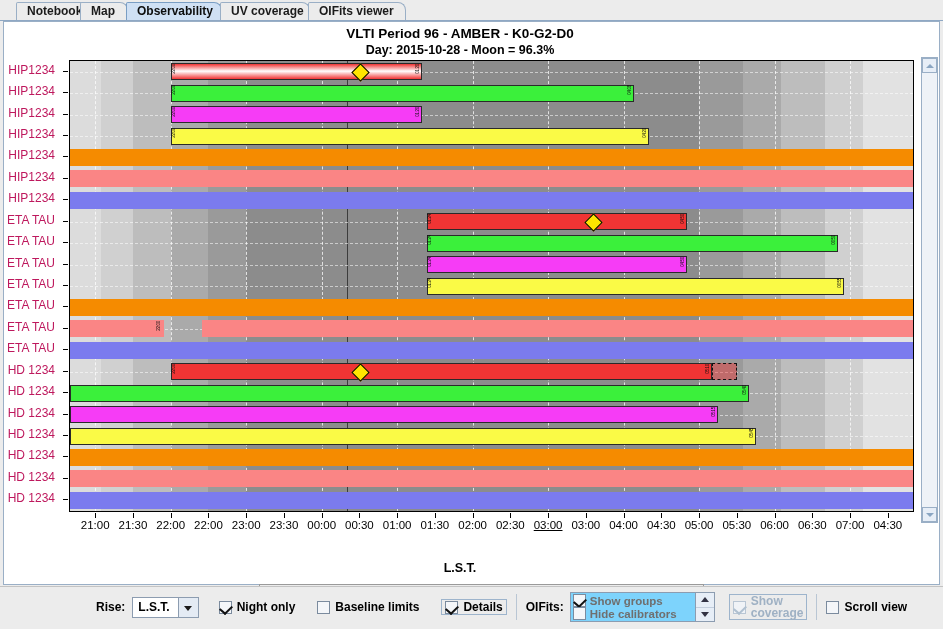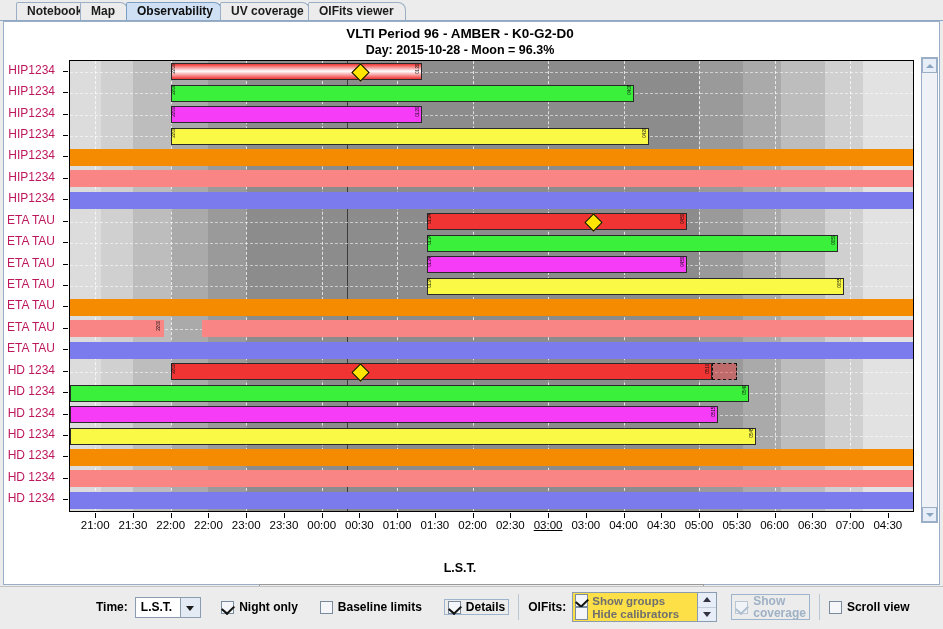--- a/index.html
+++ b/index.html
@@ -93,21 +93,21 @@
   .combo .cb{width:19px;height:19px;background:#e4ebf4;border-left:1px solid #8c9cb0;position:relative;}
   .combo .cb::after{content:"";position:absolute;left:5px;top:8px;border-left:4px solid transparent;
                     border-right:4px solid transparent;border-top:5px solid #1b1b1b;}
   .cbx{width:13px;height:13px;border:1px solid #7b8b9e;background:#f4f6f9;box-sizing:border-box;
        position:relative;display:inline-block;}
   .cbx.on::after{content:"";position:absolute;left:2px;top:1px;width:6px;height:9px;
                  border:solid #111;border-width:0 2px 2px 0;transform:rotate(40deg) skewX(-6deg);}
   .ctl{display:flex;align-items:center;}
   .ctl .t{font-weight:bold;font-size:12px;margin-left:5px;}
   .focusbox{border:1px solid #9db4cc;padding:0 3px;}
-  .filters{display:inline-flex;align-items:stretch;height:30px;border:1px solid #8c9cb0;background:#fde047;box-sizing:border-box;}
+  .filters{display:inline-flex;align-items:stretch;height:30px;border:1px solid #8c9cb0;background:#7dd3fc;box-sizing:border-box;}
   .flist{width:120px;padding:1px 2px;display:flex;flex-direction:column;justify-content:center;}
   .frow{display:flex;align-items:center;height:14px;}
   .frow .ft{font-weight:bold;font-size:11.5px;margin-left:4px;color:#6f6f6f;}
   .spin{width:18px;border-left:1px solid #8c9cb0;display:flex;flex-direction:column;}
   .spin div{flex:1;background:#e7eef7;position:relative;border-bottom:1px solid #c3cedd;}
   .spin div:last-child{border-bottom:none;}
   .spin i{position:absolute;left:5px;top:4px;width:0;height:0;border-left:4px solid transparent;border-right:4px solid transparent;}
   .spin .up i{border-bottom:5px solid #334;}
   .spin .dn i{border-top:5px solid #334;}
   .disabled .t,.disabled .ft{color:#9fb1c4;}
@@ -363,21 +363,21 @@
     <div class="sbbtn dn">
         <span class="arrw d"></span>
       </div>
   </div>
 
   <div class="bottom">
     <div class="bsep"></div>
     <div class="bbar">
       <div style="width:96px;"></div>
 
-      <span class="lbl">Time:</span>
+      <span class="lbl">Rise:</span>
 
       <div class="combo" style="margin-left:7px;">
         <span class="cv">L.S.T.</span>
         <span class="cb"></span>
       </div>
 
       <div class="ctl" style="margin-left:20px;">
         <span class="cbx on"></span>
         <span class="t">Night only</span>
       </div>

